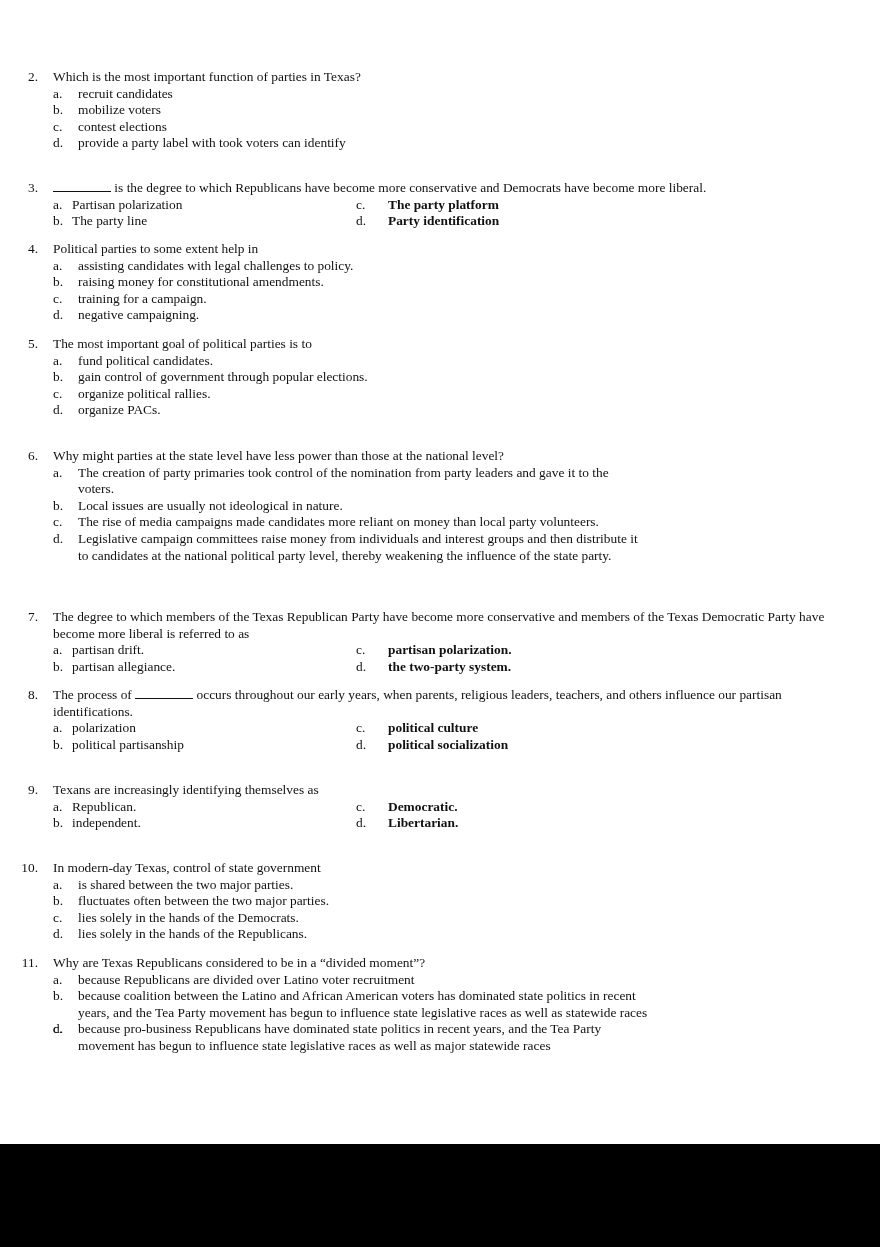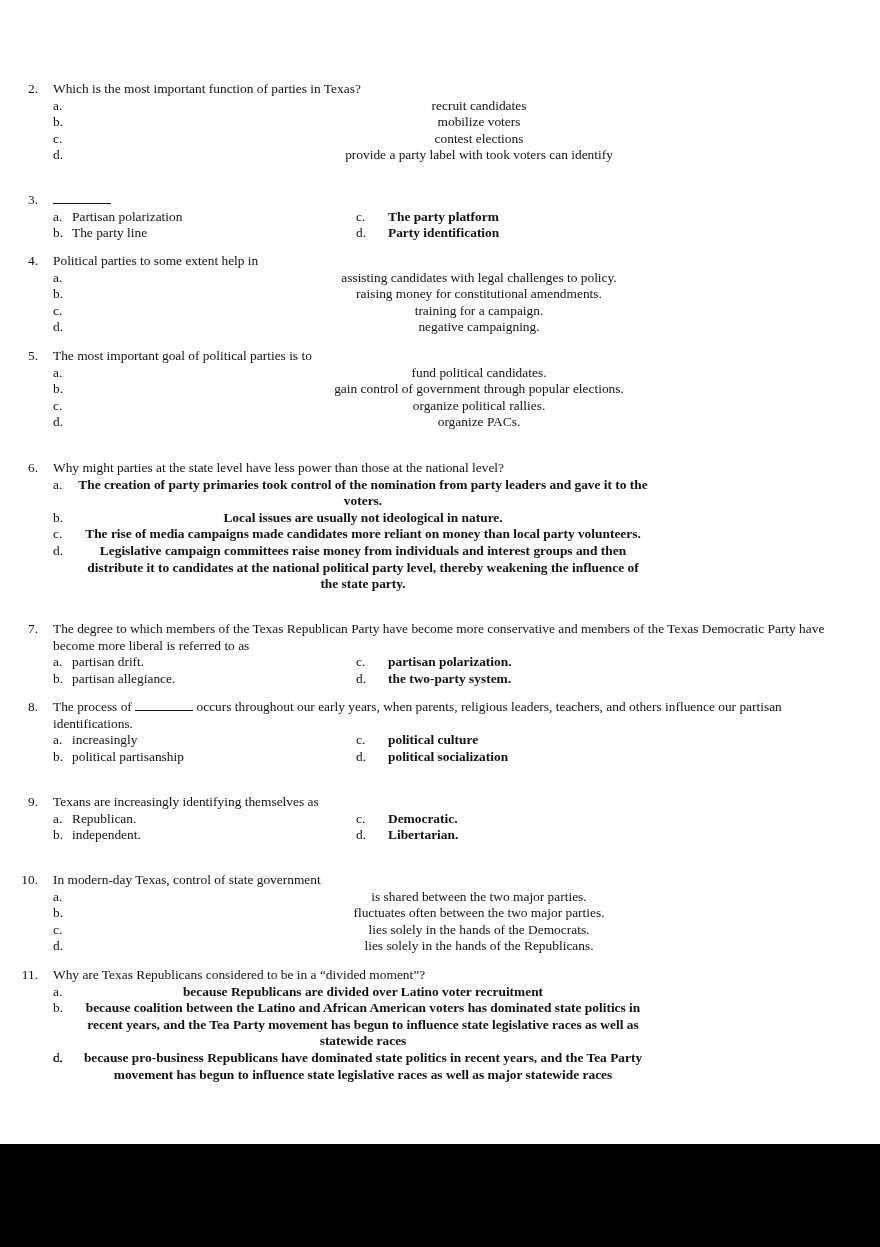--- a/index.html
+++ b/index.html
@@ -5,25 +5,25 @@
   html, body { margin: 0; padding: 0; }
   body {
     width: 880px; height: 1247px; background: #fff; position: relative; overflow: hidden;
     font-family: "Liberation Serif", "DejaVu Serif", serif; font-size: 13.4px; color: #111;
   }
   .page { position: absolute; left: 0; top: 0; width: 880px; height: 1144px; background: #fff; }
   .bottom-band { position: absolute; left: 0; top: 1144px; width: 880px; height: 103px; background: #000; }
   .q { position: absolute; left: 0; width: 880px; line-height: 16.6px; }
   .qline { position: relative; padding-left: 53px; }
   .qnum { position: absolute; right: 842px; top: 0; text-align: right; white-space: nowrap; }
-  .qtext { display: block; padding-right: 50px; margin-top: 12px; }
+  .qtext { display: block; padding-right: 50px; }
   .opt { position: relative; padding-left: 78px; }
   .opt .ol { position: absolute; left: 53px; top: 0; }
-  .opt .ot { display: block; text-align: center; }
-  .opt.wrap .ot { width: 570px; font-weight: bold; }
+  .opt .ot { display: block; }
+  .opt.wrap .ot { width: 570px; }
   .row2 { position: relative; height: 16.6px; }
   .row2 .cell { position: absolute; top: 0; white-space: nowrap; }
   .row2 .l1 { left: 53px; } .row2 .t1 { left: 72px; }
   .row2 .l2 { left: 356px; } .row2 .t2 { left: 388px; font-weight: bold; }
   .blank { display: inline-block; width: 58px; border-bottom: 1px solid #111; height: 11px; vertical-align: baseline; }
 </style>
 </head>
 <body>
 
 <div class="page">
@@ -47,21 +47,21 @@
       </div>
     <div class="opt">
         <span class="ol">d.</span>
         <span class="ot">provide a party label with took voters can identify</span>
       </div>
   </div>
 
   <div class="q" style="top:180px">
     <div class="qline">
         <span class="qnum">3.</span>
-        <span class="qtext"><span class="blank"></span></span>
+        <span class="qtext"><span class="blank"></span><span> is the degree to which Republicans have become more conservative and Democrats have become more liberal.</span></span>
       </div>
     <div class="row2">
       <span class="cell l1">a.</span>
         <span class="cell t1">Partisan polarization</span>
       <span class="cell l2">c.</span>
         <span class="cell t2">The party platform</span>
     </div>
     <div class="row2">
       <span class="cell l1">b.</span>
         <span class="cell t1">The party line</span>
@@ -158,21 +158,21 @@
     </div>
   </div>
 
   <div class="q" style="top:687px">
     <div class="qline">
         <span class="qnum">8.</span>
         <span class="qtext"><span>The process of </span><span class="blank"></span><span> occurs throughout our early years, when parents, religious leaders, teachers, and others influence our partisan identifications.</span></span>
       </div>
     <div class="row2">
       <span class="cell l1">a.</span>
-        <span class="cell t1">increasingly</span>
+        <span class="cell t1">polarization</span>
       <span class="cell l2">c.</span>
         <span class="cell t2">political culture</span>
     </div>
     <div class="row2">
       <span class="cell l1">b.</span>
         <span class="cell t1">political partisanship</span>
       <span class="cell l2">d.</span>
         <span class="cell t2">political socialization</span>
     </div>
   </div>

